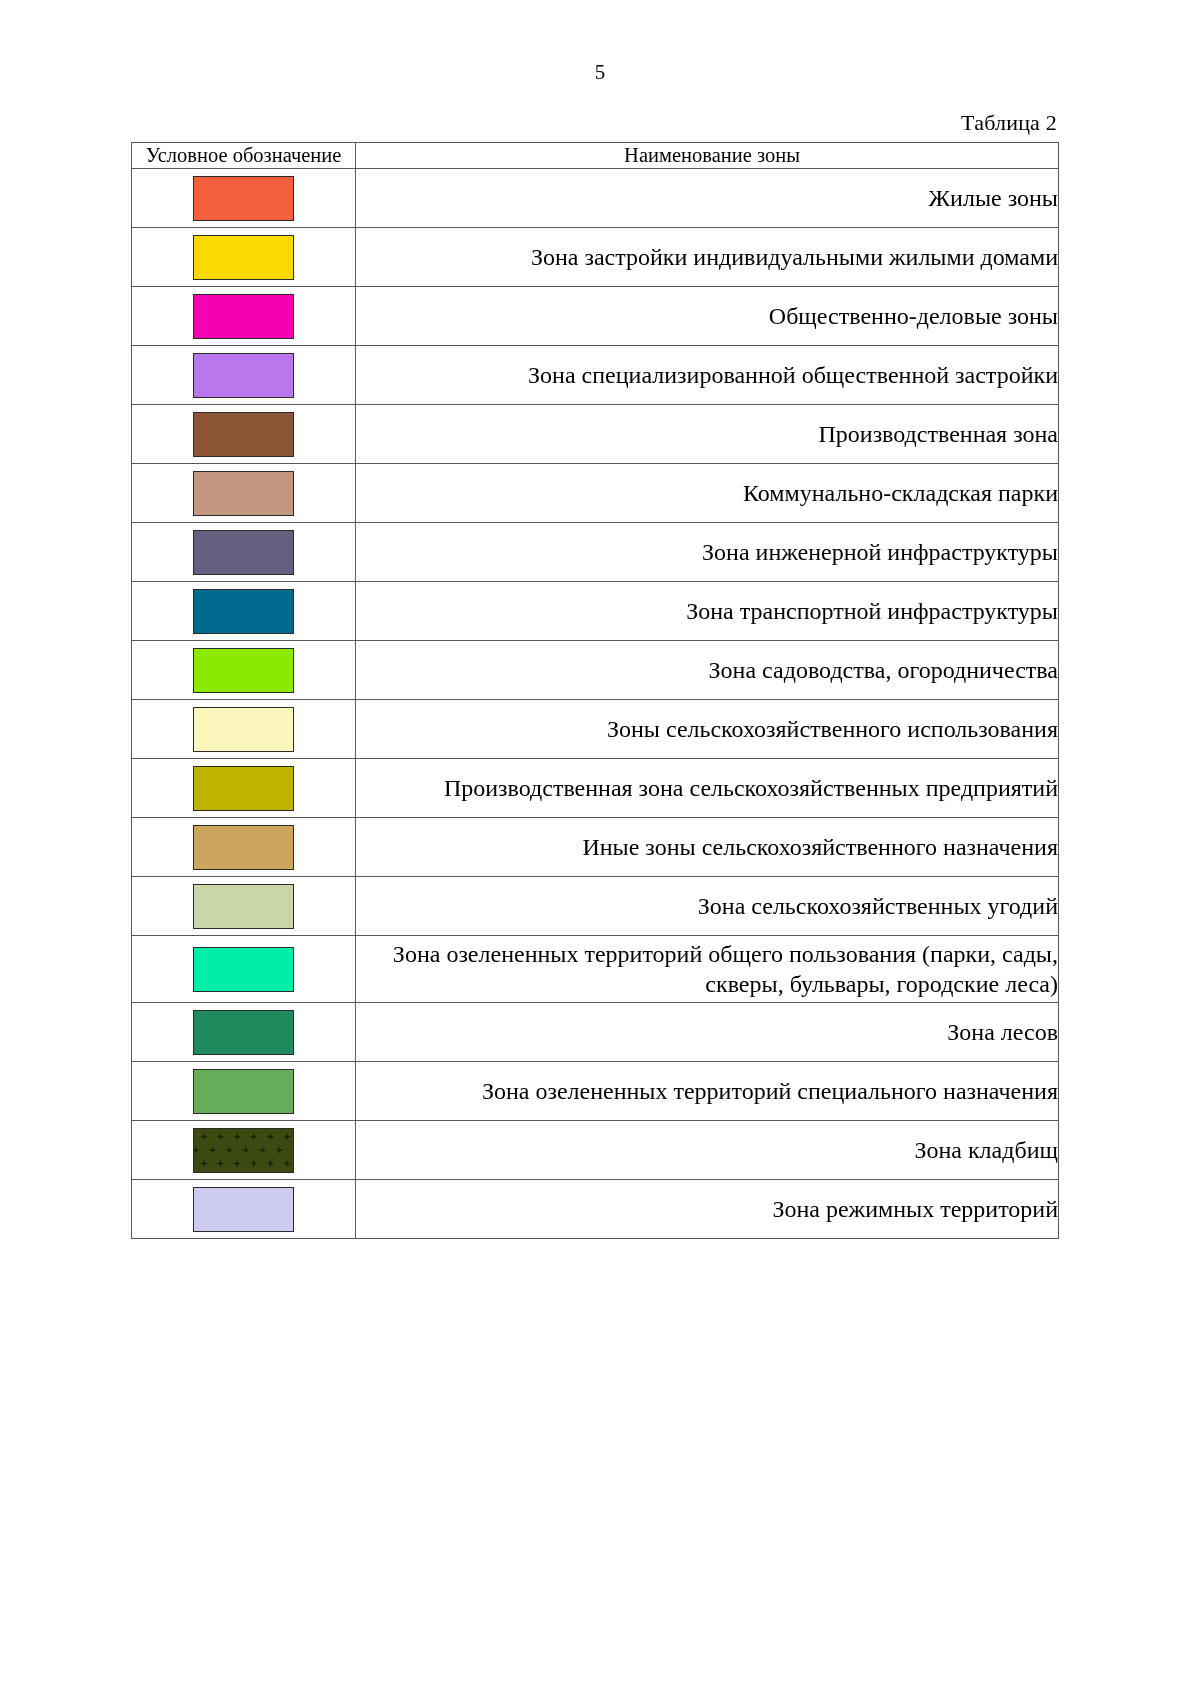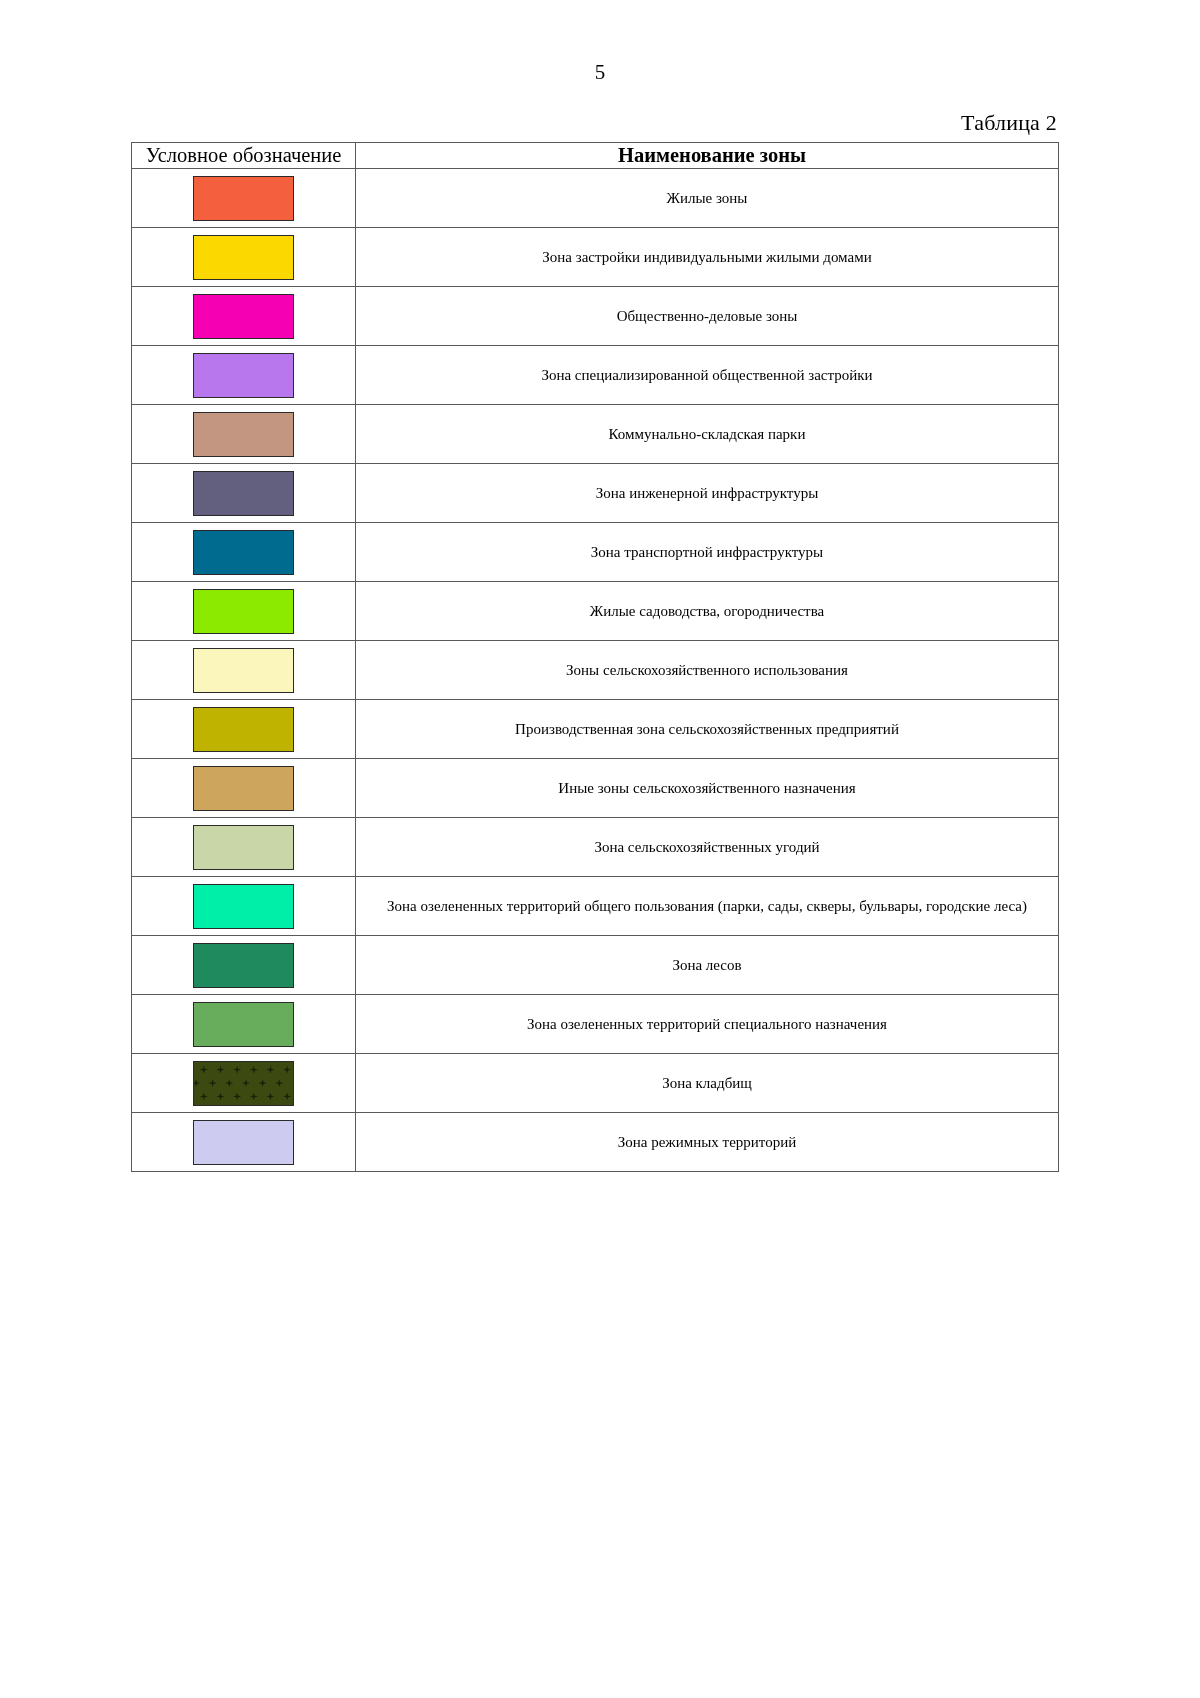--- a/index.html
+++ b/index.html
@@ -59,32 +59,31 @@
 
   thead th {
     font-weight: normal;
     font-size: 20.5px;
     line-height: 1.22;
     padding: 9px 4px 10px 4px;
     text-align: center;
   }
   thead th.h-name {
     padding-left: 10px;
-    font-weight: bold;
   }
 
   td.symbol-cell {
     text-align: center;
     height: 58px;
   }
   td.name-cell {
-    font-size: 15px;
+    font-size: 24px;
     line-height: 1.25;
     padding: 4px 8px 4px 10px;
-    text-align: center;
+    text-align: right;
   }
   td.name-cell.two-line {
     line-height: 1.26;
     padding-top: 3px;
     padding-bottom: 3px;
   }
 
   .swatch {
     display: inline-block;
     width: 101px;
@@ -150,34 +149,38 @@
           </tr>
           <tr>
             <td class="symbol-cell"><span class="swatch" style="background: rgb(246, 0, 180); border-color: rgb(42, 42, 42);"></span></td>
             <td class="name-cell">Общественно-деловые зоны</td>
           </tr>
           <tr>
             <td class="symbol-cell"><span class="swatch" style="background: rgb(185, 119, 238); border-color: rgb(42, 42, 42);"></span></td>
             <td class="name-cell">Зона специализированной общественной застройки</td>
           </tr>
           <tr>
+            <td class="symbol-cell"><span class="swatch" style="background: rgb(140, 86, 54); border-color: rgb(42, 42, 42);"></span></td>
+            <td class="name-cell">Производственная зона</td>
+          </tr>
+          <tr>
             <td class="symbol-cell"><span class="swatch" style="background: rgb(194, 150, 129); border-color: rgb(42, 42, 42);"></span></td>
             <td class="name-cell">Коммунально-складская парки</td>
           </tr>
           <tr>
             <td class="symbol-cell"><span class="swatch" style="background: rgb(99, 96, 127); border-color: rgb(42, 42, 42);"></span></td>
             <td class="name-cell">Зона инженерной инфраструктуры</td>
           </tr>
           <tr>
             <td class="symbol-cell"><span class="swatch" style="background: rgb(0, 107, 142); border-color: rgb(42, 42, 42);"></span></td>
             <td class="name-cell">Зона транспортной инфраструктуры</td>
           </tr>
           <tr>
             <td class="symbol-cell"><span class="swatch" style="background: rgb(140, 234, 0); border-color: rgb(42, 42, 42);"></span></td>
-            <td class="name-cell">Жилые садоводства, огородничества</td>
+            <td class="name-cell">Зона садоводства, огородничества</td>
           </tr>
           <tr>
             <td class="symbol-cell"><span class="swatch" style="background: rgb(250, 246, 188); border-color: rgb(42, 42, 42);"></span></td>
             <td class="name-cell">Зоны сельскохозяйственного использования</td>
           </tr>
           <tr>
             <td class="symbol-cell"><span class="swatch" style="background: rgb(191, 179, 0); border-color: rgb(42, 42, 42);"></span></td>
             <td class="name-cell">Производственная зона сельскохозяйственных предприятий</td>
           </tr>
           <tr>

